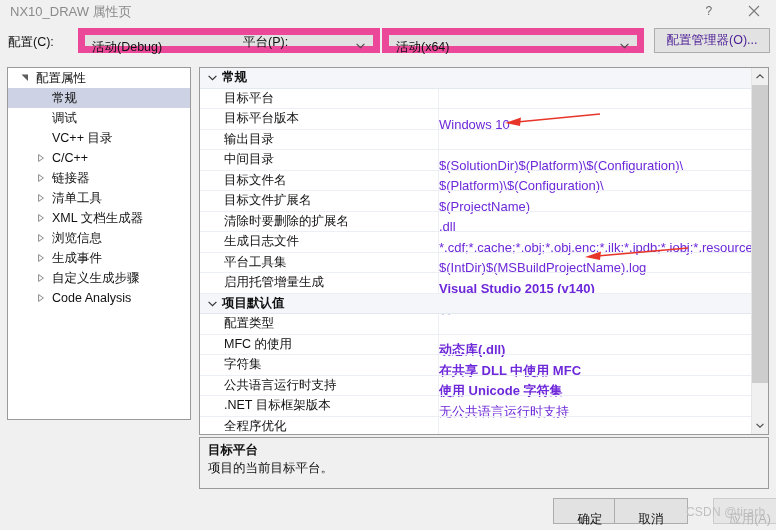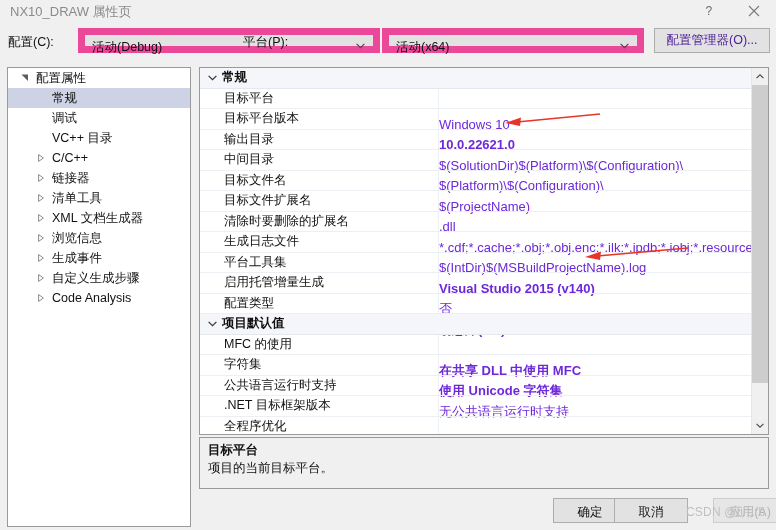--- a/index.html
+++ b/index.html
@@ -29,21 +29,21 @@
          box-sizing:border-box;}
   .combo .cval{position:absolute;left:7px;top:4px;font-size:12.5px;color:#111;white-space:nowrap;}
   .combo .carrow{position:absolute;right:8px;top:8px;width:9px;height:6px;}
   .combo-cfg{left:78px;width:302px;}
   .combo-plat{left:382px;width:262px;}
   .btn-cfgmgr{position:absolute;left:654px;top:2px;width:116px;height:25px;
     background:#e2e2e2;border:1px solid #adadad;box-sizing:border-box;
     font-family:inherit;font-size:12.5px;color:#4c1d95;padding:0;cursor:default;}
 
   
-  .tree{position:absolute;left:7px;top:67px;width:184px;height:460px;
+  .tree{position:absolute;left:7px;top:67px;width:184px;height:353px;
         background:#fff;border:1px solid #9a9a9a;box-sizing:border-box;overflow:hidden;}
   .tnode{position:relative;height:20px;line-height:20px;white-space:nowrap;font-size:12.5px;color:#111;}
   .tnode.sel{background:#cdd3e4;}
   .tnode .tlabel{position:absolute;}
   .tnode .tw{position:absolute;top:0;width:14px;height:20px;}
   .tw svg{position:absolute;left:3px;top:6px;}
   .lvl0 .tw{left:10px;} .lvl0 .tlabel{left:28px;}
   .lvl1 .tw{left:26px;} .lvl1 .tlabel{left:44px;}
 
   
@@ -73,21 +73,21 @@
 
   
   .descpane{position:absolute;left:199px;top:437px;width:570px;height:52px;
             background:#f0f0f0;border:1px solid #9a9a9a;box-sizing:border-box;}
   .desc-title{position:absolute;left:8px;top:4px;font-size:12.5px;font-weight:bold;color:#111;}
   .desc-body{position:absolute;left:8px;top:22px;font-size:12.5px;color:#111;}
 
   
   .fbtn{position:absolute;top:498px;width:74px;height:25px;background:#e2e2e2;
         border:1px solid #adadad;box-sizing:border-box;font-family:inherit;
-        font-size:12.5px;color:#111;padding:5px;cursor:default;text-align:center;}
+        font-size:12.5px;color:#111;padding:12px;cursor:default;text-align:center;}
   .fbtn.ok{left:553px;}
   .fbtn.cancel{left:614px;}
   .fbtn.apply{left:713px;color:#b4b4b4;border-color:#cdcdcd;background:#e6e6e6;}
 
   
   .arrow{position:absolute;pointer-events:none;}
 
   
   .watermark{position:absolute;left:686px;top:505px;font-size:12px;color:#c0c0c0;
              white-space:nowrap;letter-spacing:.2px;}
@@ -227,21 +227,20 @@
           <span class="pname">常规</span>
         </div>
         <div class="prow">
           <span class="vsep"></span>
           <span class="pname dim">目标平台</span>
           <span class="pval dim">Windows 10</span>
         </div>
         <div class="prow">
           <span class="vsep"></span>
           <span class="pname">目标平台版本</span>
-          <span class="pval bold">10.0.22621.0</span>
         </div>
         <div class="prow">
           <span class="vsep"></span>
           <span class="pname">输出目录</span>
           <span class="pval">$(SolutionDir)$(Platform)\$(Configuration)\</span>
         </div>
         <div class="prow">
           <span class="vsep"></span>
           <span class="pname">中间目录</span>
           <span class="pval">$(Platform)\$(Configuration)\</span>
@@ -268,33 +267,33 @@
         </div>
         <div class="prow">
           <span class="vsep"></span>
           <span class="pname">平台工具集</span>
           <span class="pval bold">Visual Studio 2015 (v140)</span>
         </div>
         <div class="prow">
           <span class="vsep"></span>
           <span class="pname">启用托管增量生成</span>
           <span class="pval">否</span>
-        </div>
-        <div class="prow">
-          <span class="vsep"></span>
-          <span class="pname">配置类型</span>
-          <span class="pval bold">动态库(.dll)</span>
         </div>
         <div class="prow cat">
           <span class="exp">
             <svg width="9" height="6" viewBox="0 0 9 6">
               <path d="M0.6 0.8 L4.5 4.7 L8.4 0.8" stroke="#333" stroke-width="1.2" fill="none"></path>
             </svg>
           </span>
           <span class="pname">项目默认值</span>
+        </div>
+        <div class="prow">
+          <span class="vsep"></span>
+          <span class="pname">配置类型</span>
+          <span class="pval bold">动态库(.dll)</span>
         </div>
         <div class="prow">
           <span class="vsep"></span>
           <span class="pname">MFC 的使用</span>
           <span class="pval bold">在共享 DLL 中使用 MFC</span>
         </div>
         <div class="prow">
           <span class="vsep"></span>
           <span class="pname">字符集</span>
           <span class="pval bold">使用 Unicode 字符集</span>

